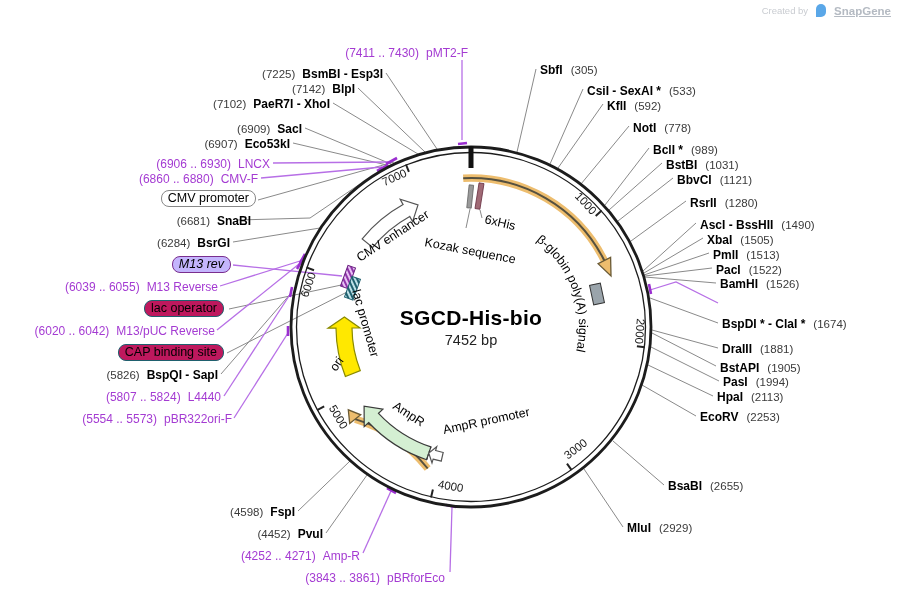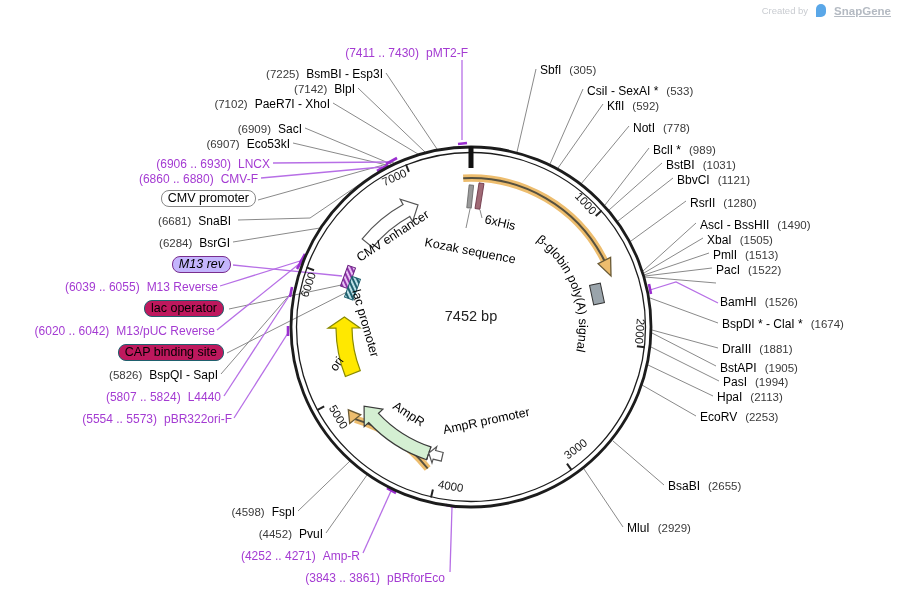--- a/index.html
+++ b/index.html
@@ -2,21 +2,21 @@
 <html><head>
 <meta charset="utf-8">
 <style>
   html,body{margin:0;padding:0;background:#fff;}
   .stage{position:relative;width:899px;height:597px;background:#fff;overflow:hidden;
          font-family:"Liberation Sans","DejaVu Sans",sans-serif;}
   svg{position:absolute;left:0;top:0;}
   .lbl{position:absolute;white-space:nowrap;line-height:13px;}
   .lbl.leftside{text-align:right;}
   .pos{color:#3a3a3a;font-size:11.5px;}
-  .enz{color:#000;font-weight:normal;font-size:12px;}
+  .enz{color:#000;font-weight:bold;font-size:12px;}
   .leftside .pos{margin-right:7px;}
   .rightside .enz{margin-right:8px;}
   .rightside .prm-name{margin-right:8px;}
   .prm-name,.prm-pos{color:#A43BD2;font-size:12px;}
   .leftside .prm-pos{margin-right:7px;}
   .feature-box{position:absolute;white-space:nowrap;font-size:12.5px;color:#000;
                border-radius:8px;padding:0px 6px 1px 6px;border:1.2px solid #888;background:#fff;text-align:center;}
   .feature-box.violet{background:#c4b5fd;border-color:#7A2E8E;font-style:italic;}
   .feature-box.teal{background:#be185d;border-color:#1F606E;}
   .center-title{position:absolute;left:471px;top:306px;transform:translateX(-50%);text-align:center;}
@@ -181,21 +181,21 @@
 
 <div class="lbl leftside" style="right:431px;top:45px"><span class="prm-pos">(7411 .. 7430)</span><span class="prm-name">pMT2-F</span></div>
 <div class="lbl leftside" style="right:516px;top:66px"><span class="pos">(7225)</span><span class="enz">BsmBI - Esp3I</span></div>
 <div class="lbl leftside" style="right:544px;top:81px"><span class="pos">(7142)</span><span class="enz">BlpI</span></div>
 <div class="lbl leftside" style="right:569px;top:96px"><span class="pos">(7102)</span><span class="enz">PaeR7I - XhoI</span></div>
 <div class="lbl leftside" style="right:597px;top:121px"><span class="pos">(6909)</span><span class="enz">SacI</span></div>
 <div class="lbl leftside" style="right:609px;top:136px"><span class="pos">(6907)</span><span class="enz">Eco53kI</span></div>
 <div class="lbl leftside" style="right:629px;top:156px"><span class="prm-pos">(6906 .. 6930)</span><span class="prm-name">LNCX</span></div>
 <div class="lbl leftside" style="right:641px;top:171px"><span class="prm-pos">(6860 .. 6880)</span><span class="prm-name">CMV-F</span></div>
 <div class="feature-box" style="right:643px;top:190px"><span>CMV promoter</span></div>
-<div class="lbl leftside" style="right:668px;top:213px"><span class="pos">(6681)</span><span class="enz">SnaBI</span></div>
+<div class="lbl leftside" style="right:648px;top:213px"><span class="pos">(6681)</span><span class="enz">SnaBI</span></div>
 <div class="lbl leftside" style="right:669px;top:235px"><span class="pos">(6284)</span><span class="enz">BsrGI</span></div>
 <div class="feature-box violet" style="right:668px;top:256px"><span>M13 rev</span></div>
 <div class="lbl leftside" style="right:681px;top:279px"><span class="prm-pos">(6039 .. 6055)</span><span class="prm-name">M13 Reverse</span></div>
 <div class="feature-box teal" style="right:675px;top:300px"><span>lac operator</span></div>
 <div class="lbl leftside" style="right:684px;top:323px"><span class="prm-pos">(6020 .. 6042)</span><span class="prm-name">M13/pUC Reverse</span></div>
 <div class="feature-box teal" style="right:675px;top:344px"><span>CAP binding site</span></div>
 <div class="lbl leftside" style="right:681px;top:367px"><span class="pos">(5826)</span><span class="enz">BspQI - SapI</span></div>
 <div class="lbl leftside" style="right:678px;top:389px"><span class="prm-pos">(5807 .. 5824)</span><span class="prm-name">L4440</span></div>
 <div class="lbl leftside" style="right:667px;top:411px"><span class="prm-pos">(5554 .. 5573)</span><span class="prm-name">pBR322ori-F</span></div>
 <div class="lbl leftside" style="right:604px;top:504px"><span class="pos">(4598)</span><span class="enz">FspI</span></div>
@@ -208,31 +208,32 @@
 <div class="lbl rightside" style="left:607px;top:98px"><span class="enz">KflI</span><span class="pos">(592)</span></div>
 <div class="lbl rightside" style="left:633px;top:120px"><span class="enz">NotI</span><span class="pos">(778)</span></div>
 <div class="lbl rightside" style="left:653px;top:142px"><span class="enz">BclI *</span><span class="pos">(989)</span></div>
 <div class="lbl rightside" style="left:666px;top:157px"><span class="enz">BstBI</span><span class="pos">(1031)</span></div>
 <div class="lbl rightside" style="left:677px;top:172px"><span class="enz">BbvCI</span><span class="pos">(1121)</span></div>
 <div class="lbl rightside" style="left:690px;top:195px"><span class="enz">RsrII</span><span class="pos">(1280)</span></div>
 <div class="lbl rightside" style="left:700px;top:217px"><span class="enz">AscI - BssHII</span><span class="pos">(1490)</span></div>
 <div class="lbl rightside" style="left:707px;top:232px"><span class="enz">XbaI</span><span class="pos">(1505)</span></div>
 <div class="lbl rightside" style="left:713px;top:247px"><span class="enz">PmlI</span><span class="pos">(1513)</span></div>
 <div class="lbl rightside" style="left:716px;top:262px"><span class="enz">PacI</span><span class="pos">(1522)</span></div>
-<div class="lbl rightside" style="left:720px;top:294px"><span class="enz">BamHI</span><span class="pos">(1526)</span></div>
+<div class="lbl rightside" style="left:720px;top:276px"><span class="enz">BamHI</span><span class="pos">(1526)</span></div>
 <div class="lbl rightside" style="left:722px;top:316px"><span class="enz">BspDI * - ClaI *</span><span class="pos">(1674)</span></div>
 <div class="lbl rightside" style="left:722px;top:341px"><span class="enz">DraIII</span><span class="pos">(1881)</span></div>
 <div class="lbl rightside" style="left:720px;top:360px"><span class="enz">BstAPI</span><span class="pos">(1905)</span></div>
 <div class="lbl rightside" style="left:723px;top:374px"><span class="enz">PasI</span><span class="pos">(1994)</span></div>
 <div class="lbl rightside" style="left:717px;top:389px"><span class="enz">HpaI</span><span class="pos">(2113)</span></div>
 <div class="lbl rightside" style="left:700px;top:409px"><span class="enz">EcoRV</span><span class="pos">(2253)</span></div>
 <div class="lbl rightside" style="left:668px;top:478px"><span class="enz">BsaBI</span><span class="pos">(2655)</span></div>
 <div class="lbl rightside" style="left:627px;top:520px"><span class="enz">MluI</span><span class="pos">(2929)</span></div>
 
 <div class="center-title">
+  <div class="name">SGCD-His-bio</div>
   <div class="size">7452 bp</div>
 </div>
 
 <div class="branding">
   <span class="created">Created by</span>
   <span class="logo"></span>
   <span class="brand">SnapGene</span>
 </div>
 
 </div>

